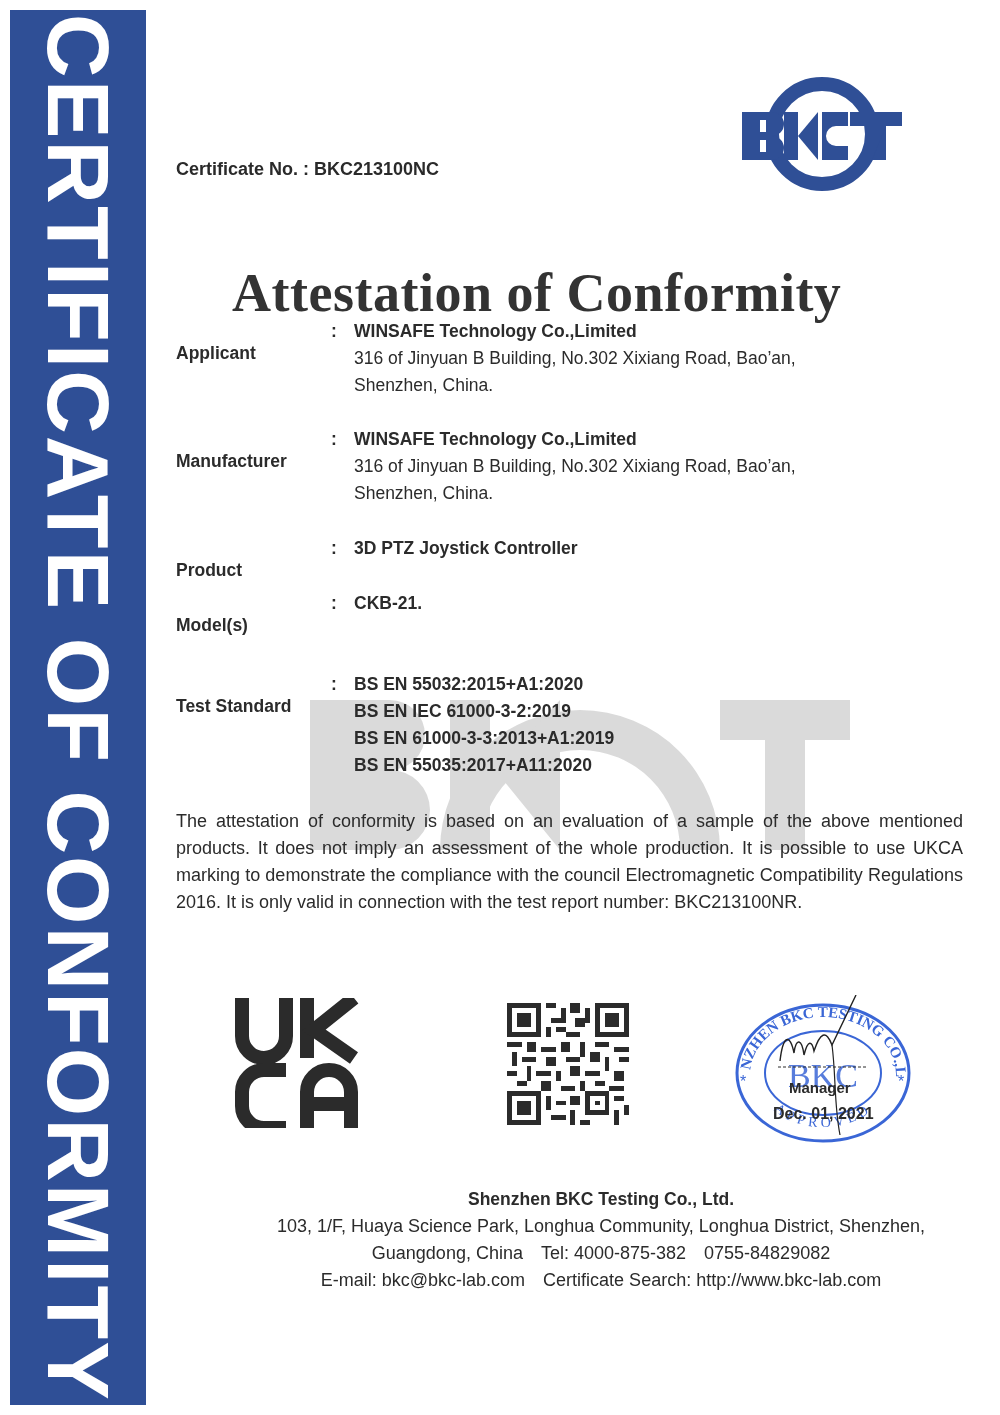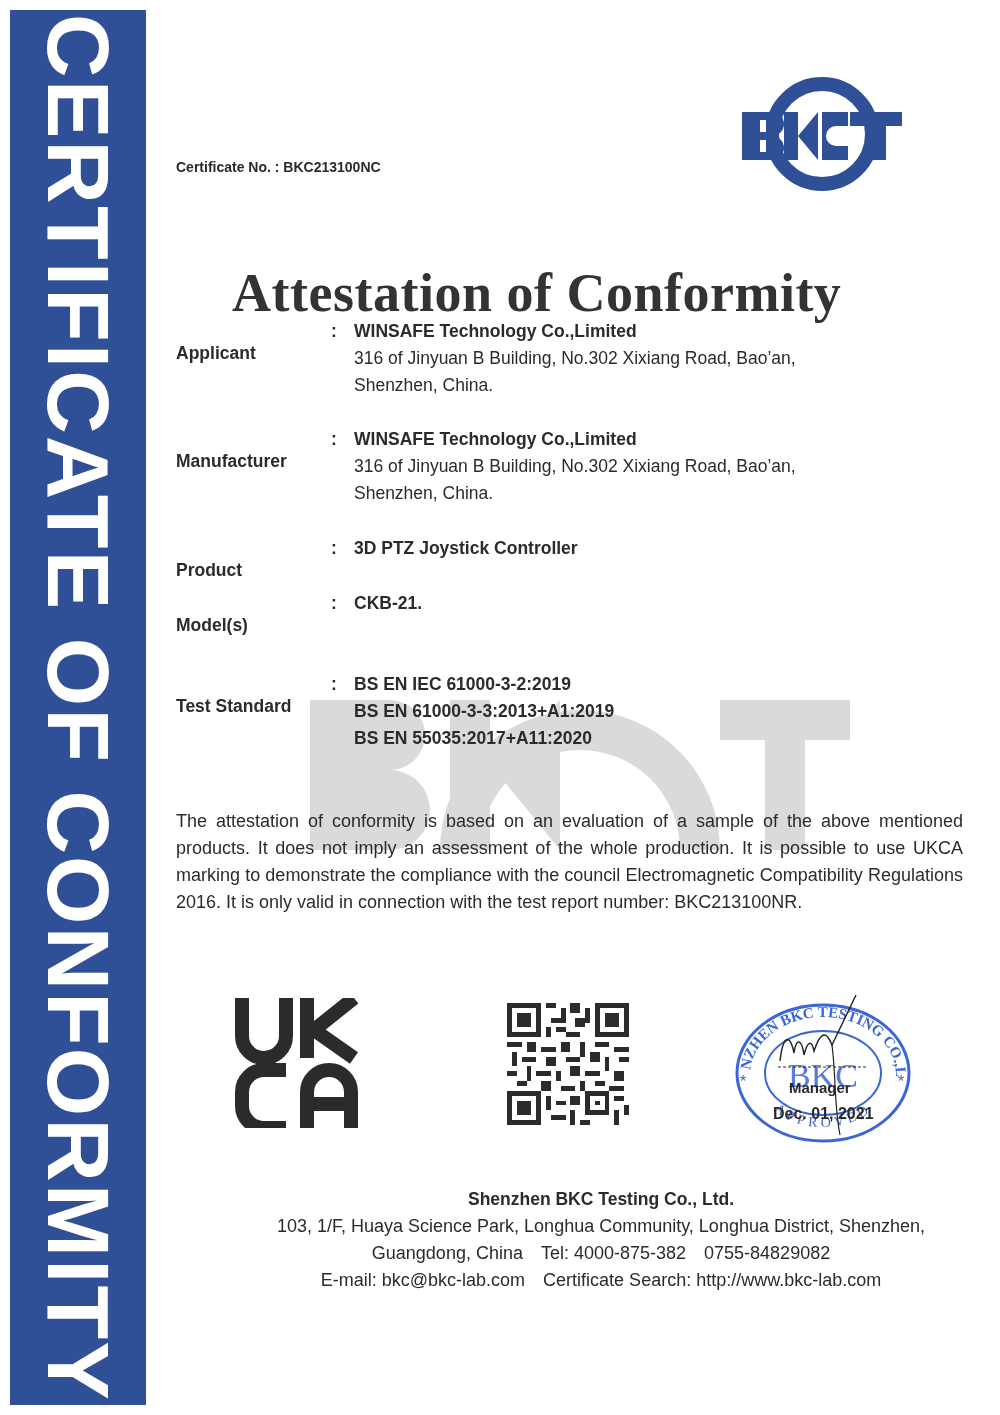--- a/index.html
+++ b/index.html
@@ -14,21 +14,21 @@
       position: absolute; left: 78px; top: 708px;
       transform: translate(-50%, -50%) rotate(90deg);
       white-space: nowrap; color: #ffffff;
       font-family: "Liberation Sans", sans-serif; font-weight: bold;
       font-size: 88px; letter-spacing: 2px; line-height: 1;
       transform-origin: center center;
     }
 
     .cert-no {
       position: absolute; left: 176px; top: 159px;
-      font-weight: bold; font-size: 14px; color: #2a2a2a;
+      font-weight: bold; font-size: 18px; color: #2a2a2a;
     }
 
     .logo { position: absolute; left: 722px; top: 74px; width: 200px; height: 122px; }
 
     .title {
       position: absolute; left: 232px; top: 218px;
       font-family: "Liberation Serif", serif; font-weight: bold;
       font-size: 54px; color: #333333; letter-spacing: 0.5px; white-space: nowrap; margin-top: 44px;
     }
 
@@ -134,20 +134,21 @@
   <span class="colon">:</span>
   <div class="value">
     <span class="line strong">CKB-21.</span>
   </div>
 </div>
 
 <div class="field" style="top:671px;">
   <span class="label">Test Standard</span>
   <span class="colon">:</span>
   <div class="value">
+    <span class="line strong">BS EN 55032:2015+A1:2020</span>
     <span class="line strong">BS EN IEC 61000-3-2:2019</span>
     <span class="line strong">BS EN 61000-3-3:2013+A1:2019</span>
     <span class="line strong">BS EN 55035:2017+A11:2020</span>
   </div>
 </div>
 
 <div class="paragraph">The attestation of conformity is based on an evaluation of a sample of the above mentioned products. It does not imply an assessment of the whole production. It is possible to use UKCA marking to demonstrate the compliance with the council Electromagnetic Compatibility Regulations 2016. It is only valid in connection with the test report number: BKC213100NR.</div>
 
 <svg class="ukca" viewBox="0 0 130 130">
   <g fill="none" stroke="#2b2b2b" stroke-width="14">

